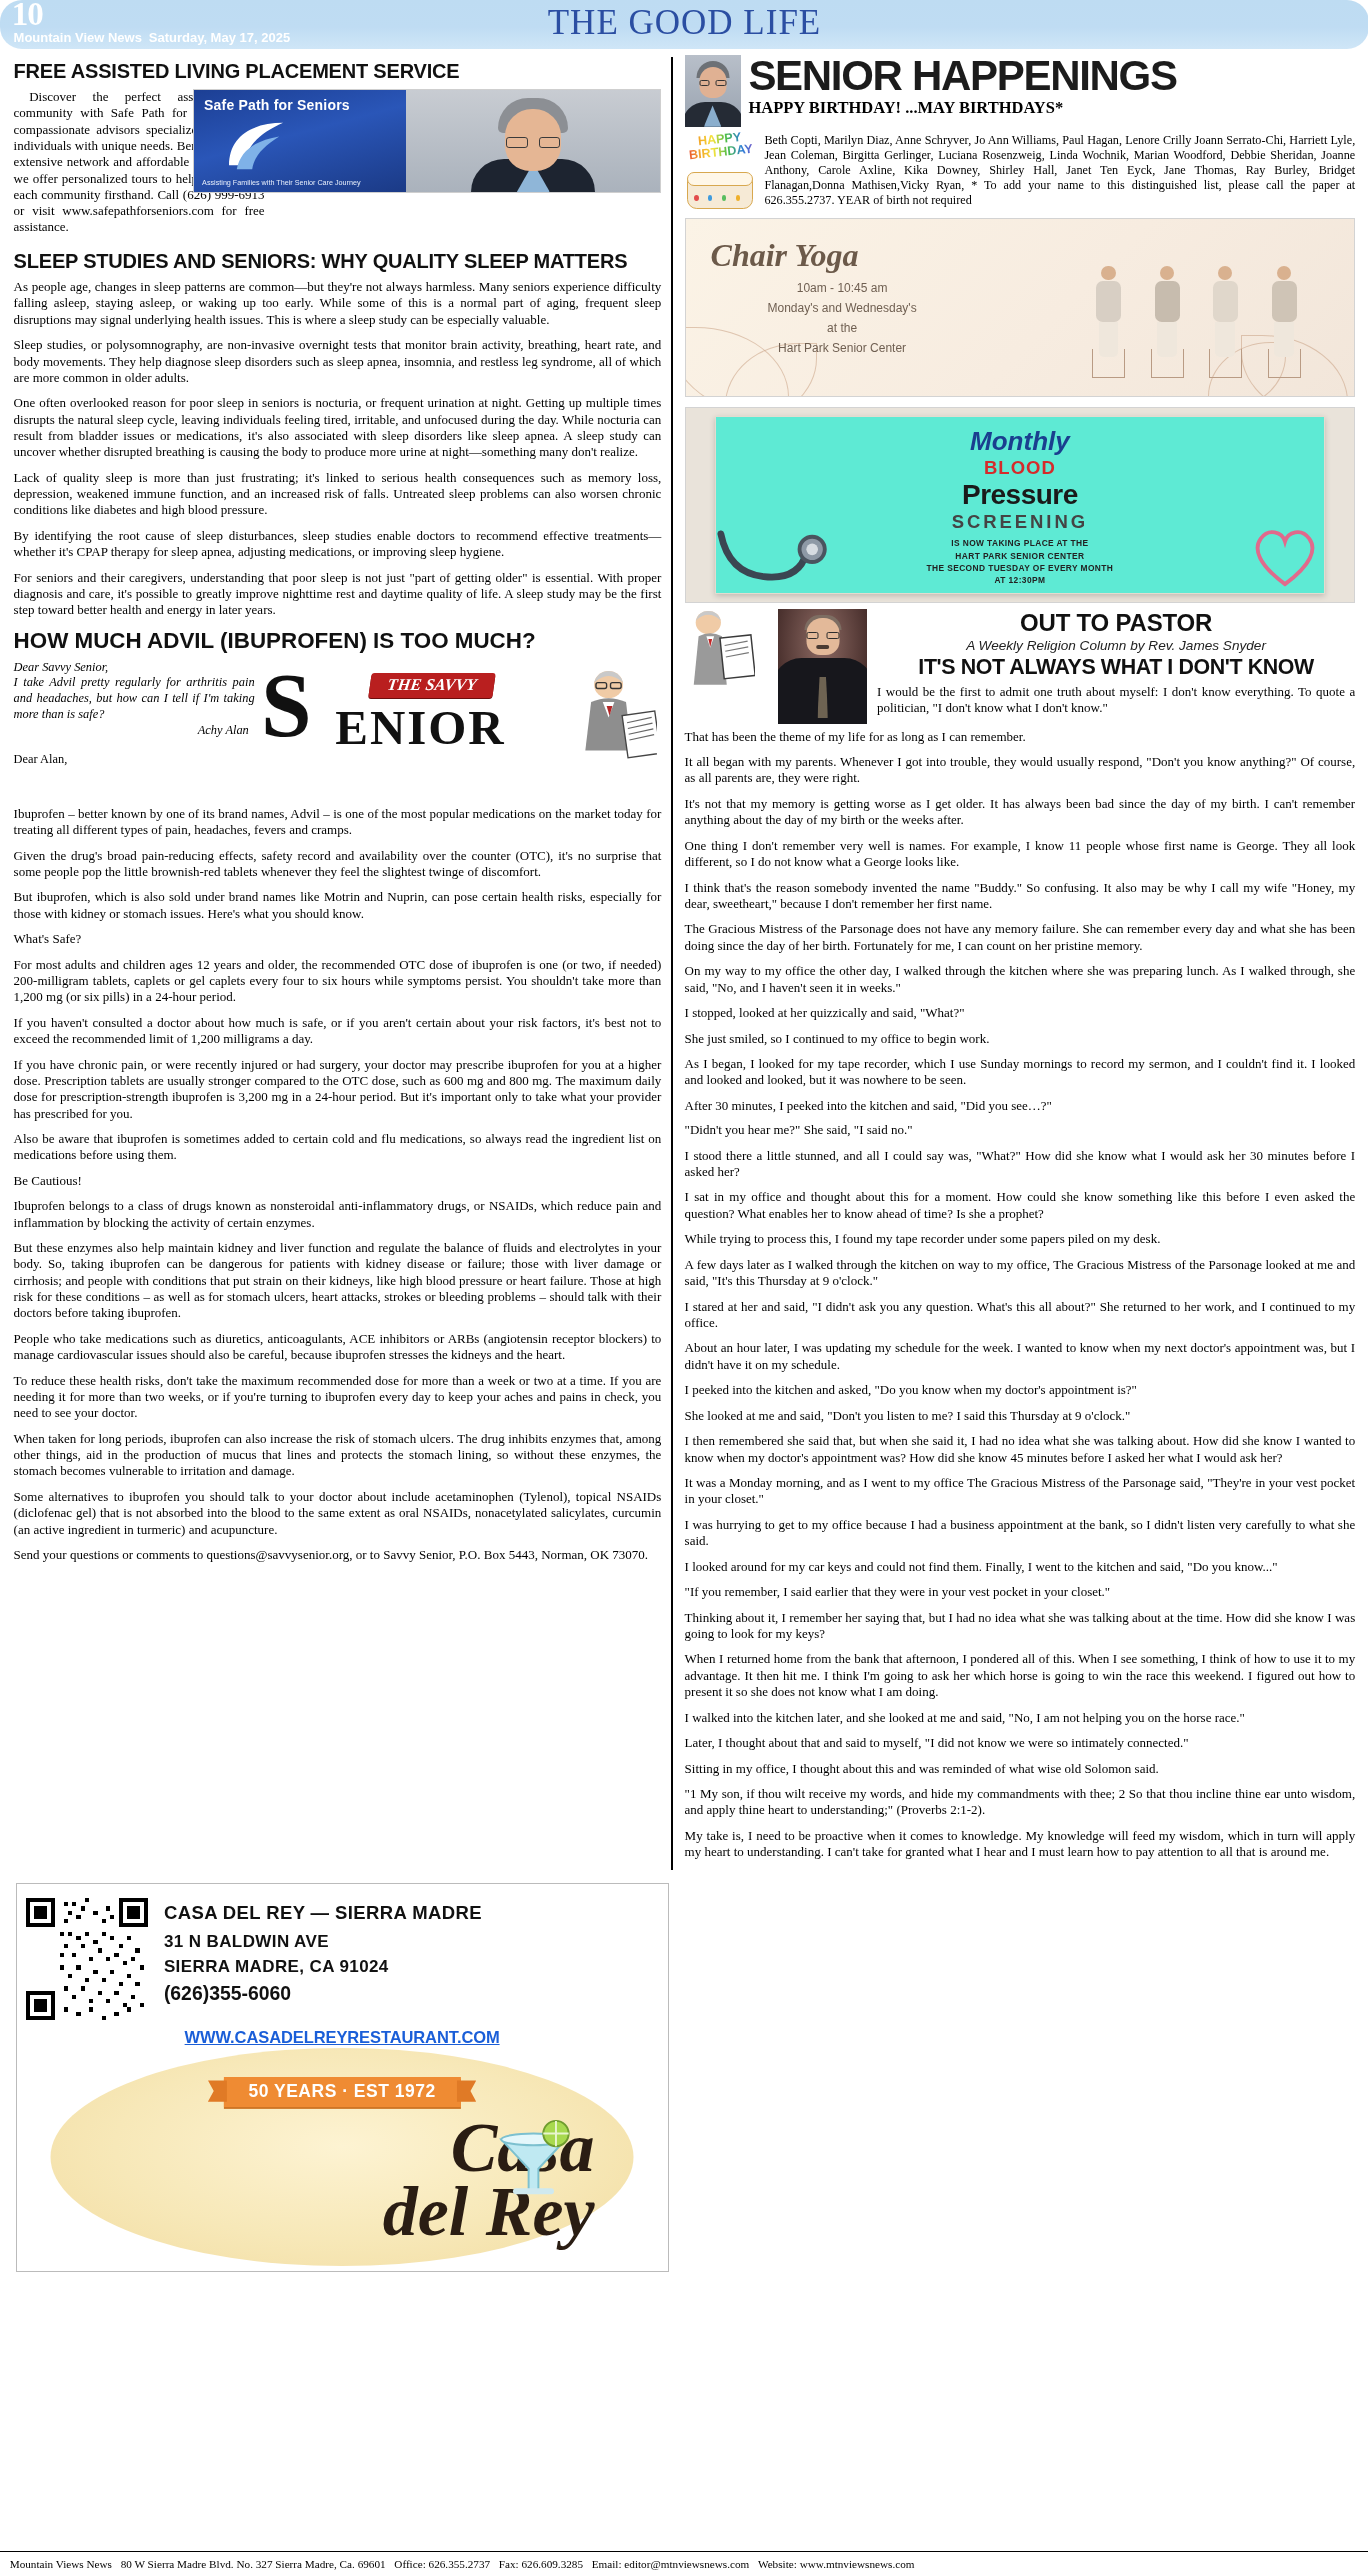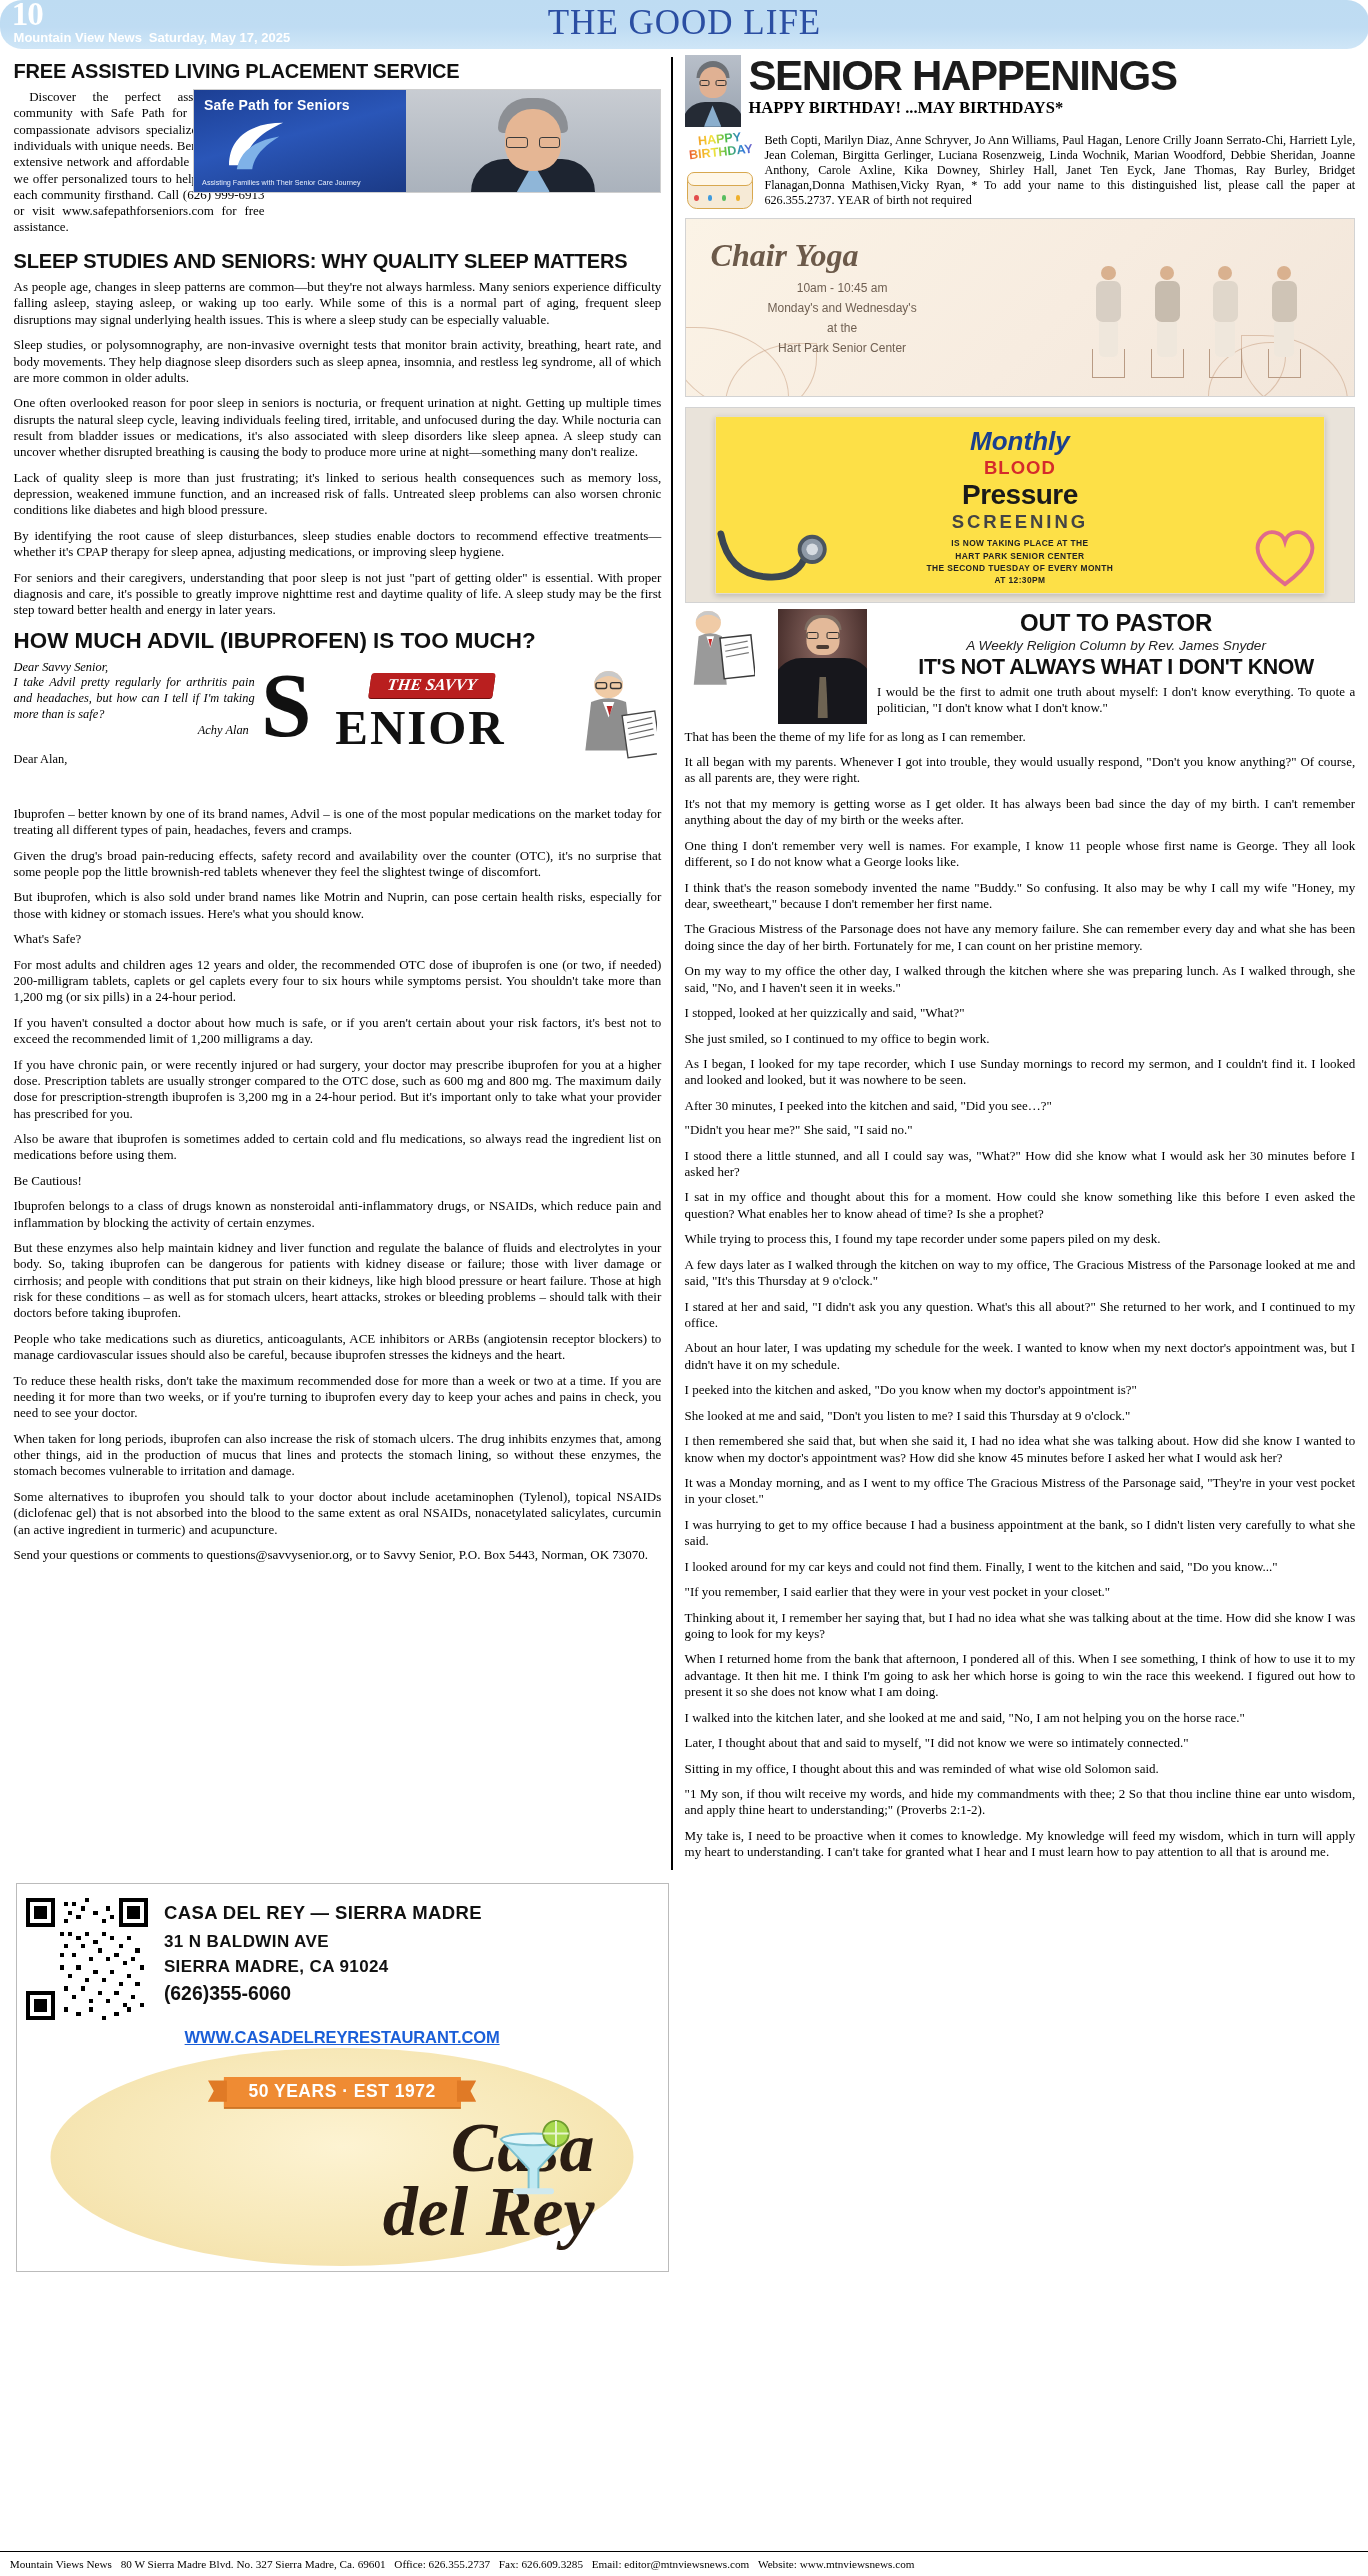--- a/index.html
+++ b/index.html
@@ -209,21 +209,21 @@
   .yp { position: absolute; bottom: 11.7px; }
   .yp .head { width: 14.6px; height: 14.6px; border-radius: 50%; background: #d9b18f; margin: 0 auto; }
   .yp .torso { width: 25px; height: 41px; margin: 1px auto 0; border-radius: 6.8px; }
   .yp .legs { width: 19.4px; height: 35px; margin: 0 auto; background: #efe7dc; border-radius: 0 0 4.9px 4.9px; }
   .yp .chair { width: 33px; height: 29px; border: 1.9px solid #b99b84; border-top: none; margin: -7.8px auto 0; }
 
   
   .bp { position: relative; height: 194px; overflow: hidden; background: #e9e3da; }
   .bp-paper {
     position: absolute; left: 29px; top: 7.8px; right: 29px; bottom: 7.8px;
-    background: #fde047; border: 1px solid #e2dccf;
+    background: #5eead4; border: 1px solid #e2dccf;
     box-shadow: 0 1.9px 5.8px rgba(0,0,0,.18);
   }
   .bp-l1 { text-align: center; margin-top: 9.7px; font-family: "Liberation Sans", sans-serif; font-weight: bold; font-size: 26px; color: #1a3f8f; font-style: italic; }
   .bp-l2 { text-align: center; font-family: "Liberation Sans", sans-serif; font-weight: bold; font-size: 18.5px; color: #d52b2b; letter-spacing: 1px; }
   .bp-l3 { text-align: center; font-family: "Liberation Sans", sans-serif; font-weight: bold; font-size: 28px; color: #1a1a1a; letter-spacing: -0.5px; }
   .bp-l4 { text-align: center; font-family: "Liberation Sans", sans-serif; font-weight: bold; font-size: 18.5px; color: #444; letter-spacing: 2.9px; }
   .bp-l5 { text-align: center; font-family: "Liberation Sans", sans-serif; font-weight: bold; font-size: 8.4px; color: #222; line-height: 1.45; margin-top: 4px; letter-spacing: 0.4px; }
   .bp-stetho { position: absolute; left: 25px; bottom: 5.8px; width: 146px; height: 68px; }
   .bp-heart { position: absolute; right: 33px; bottom: 13.6px; width: 72px; height: 64px; }
 

